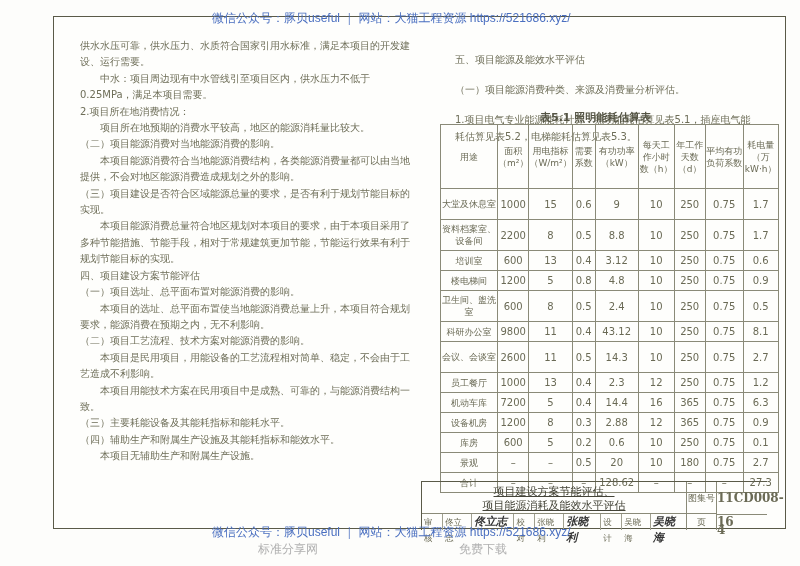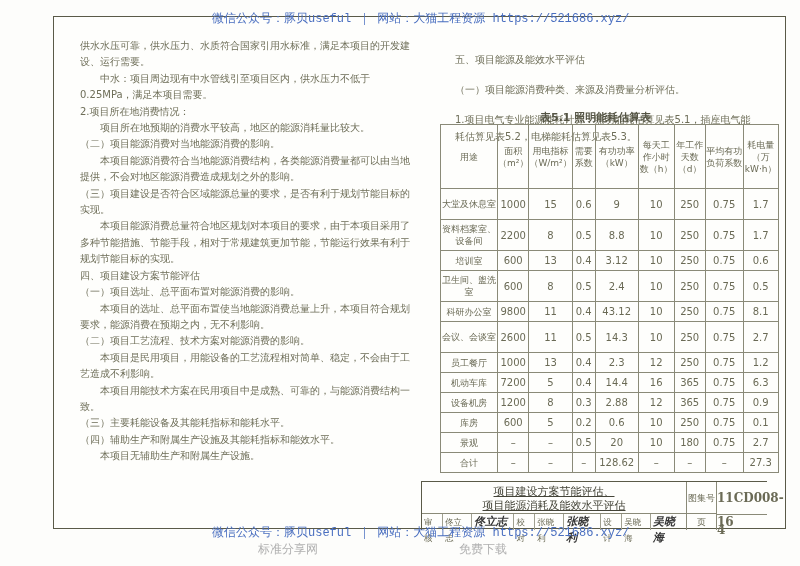--- a/index.html
+++ b/index.html
@@ -1,20 +1,20 @@
 <!DOCTYPE html>
 <html><head>
 <meta charset="utf-8">
 <style>
   html, body { margin:0; padding:0; }
   body { width:800px; height:566px; background:#fdfdfb; position:relative; overflow:hidden;
          font-family:"DejaVu Sans", sans-serif; color:#6b6b55; }
   .frame { position:absolute; left:53px; top:16px; width:733px; height:513px;
            border:1.5px solid #5a5a48; box-sizing:border-box; background:#fefefc; }
-  .wm { position:absolute; color:#4a6fc0; font-family:Liberation Mono, monospace; font-size:12px; white-space:nowrap; }
+  .wm { position:absolute; color:#4a6fc0; font-family:Liberation Sans, sans-serif; font-size:12px; white-space:nowrap; }
   .wm-top { left:212px; top:10px; }
   .wm-bot { left:212px; top:524px; }
   .wm-sub { position:absolute; color:#b0b0b0; font-size:12px; white-space:nowrap; }
   .wm-sub1 { left:258px; top:541px; }
   .wm-sub2 { left:459px; top:541px; }
   .col-left { position:absolute; left:80px; top:38px; width:330px; font-size:10px; line-height:16.4px; color:#6e6e58; }
   .col-left p { margin:0; }
   .ind { text-indent:2em; }
   .col-right { position:absolute; left:442px; top:38px; width:330px; font-size:10px; line-height:17px; color:#6e6e58; }
   .col-right p { margin:13px; }
@@ -110,20 +110,31 @@
         <td class="name">培训室</td>
         <td>600</td>
         <td>13</td>
         <td>0.4</td>
         <td>3.12</td>
         <td>10</td>
         <td>250</td>
         <td>0.75</td>
         <td>0.6</td>
       </tr>
+      <tr>
+        <td class="name">楼电梯间</td>
+        <td>1200</td>
+        <td>5</td>
+        <td>0.8</td>
+        <td>4.8</td>
+        <td>10</td>
+        <td>250</td>
+        <td>0.75</td>
+        <td>0.9</td>
+      </tr>
       <tr class="tall">
         <td class="name">卫生间、盥洗室</td>
         <td>600</td>
         <td>8</td>
         <td>0.5</td>
         <td>2.4</td>
         <td>10</td>
         <td>250</td>
         <td>0.75</td>
         <td>0.5</td>

